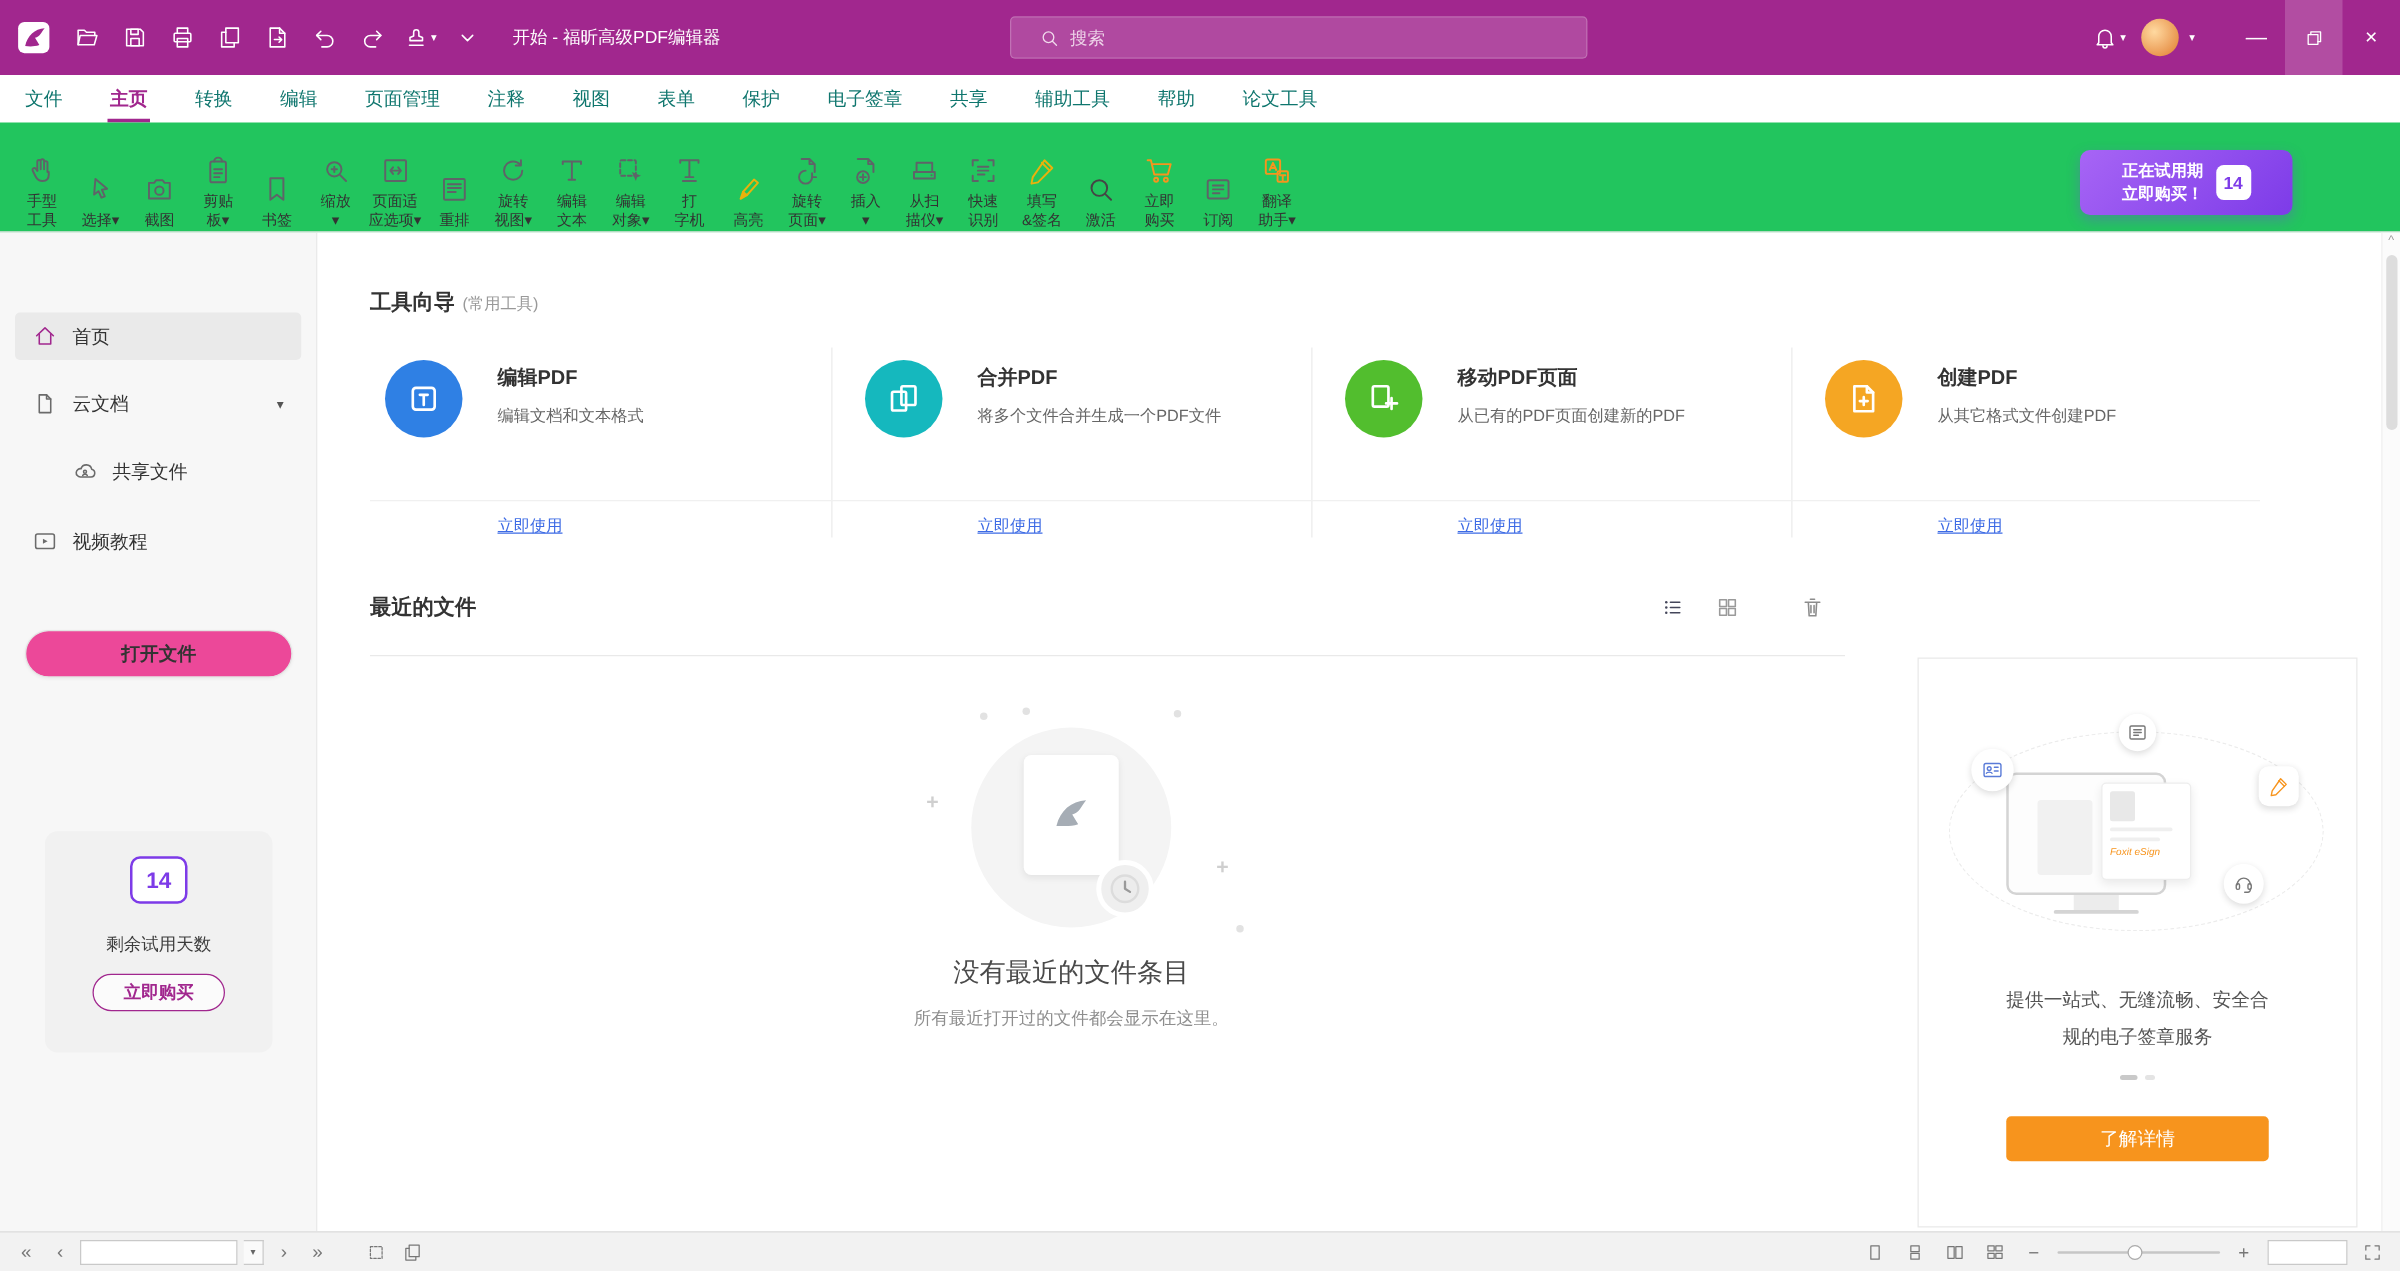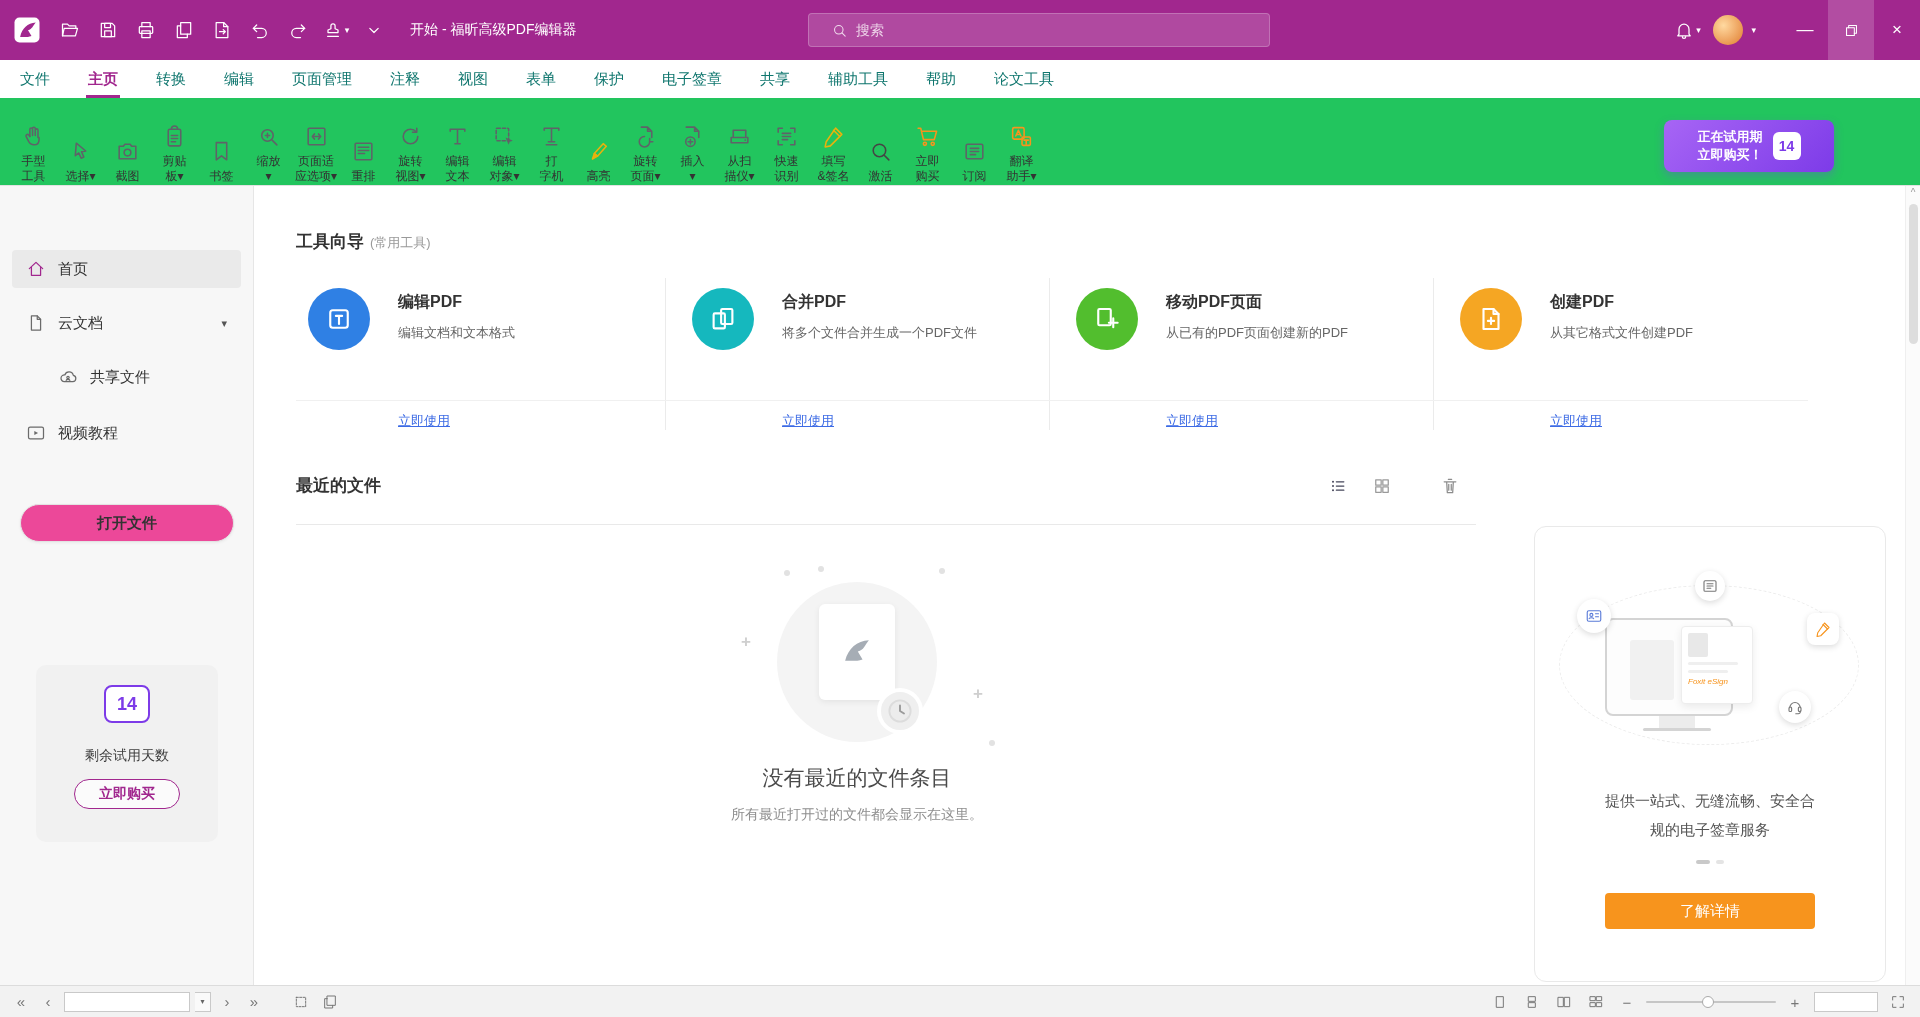--- a/index.html
+++ b/index.html
@@ -94,21 +94,21 @@
 .epage{position:absolute;left:42px;top:22px;width:76px;height:96px;background:#fff;border-radius:6px;box-shadow:0 2px 6px rgba(0,0,0,.07);display:flex;align-items:center;justify-content:center}
 .epage svg{width:38px;height:38px}
 .eclock{position:absolute;right:14px;bottom:8px;width:46px;height:46px;background:#EFEFEF;border:4px solid #fff;border-radius:50%;display:flex;align-items:center;justify-content:center}
 .eclock svg{width:30px;height:30px}
 .spark{position:absolute;color:#CFCFCF;font-size:17px;font-weight:bold}
 .sdot{position:absolute;width:6px;height:6px;border-radius:50%;background:#E2E2E2}
 .empty-title{font-size:21px;color:#4A4A4A}
 .empty-desc{font-size:14px;color:#8E8E8E;margin-top:14px}
 
 
-.promo{position:absolute;left:1280px;top:340px;width:352px;height:456px;border:1px solid #E9E9E9;border-radius:12px;background:#fff}
+.promo{position:absolute;left:1280px;top:340px;width:352px;height:456px;border:1px solid #E9E9E9;border-radius:0;background:#fff}
 .promo-illus{position:relative;height:250px}
 .orbit{position:absolute;left:24px;top:58px;width:300px;height:160px;border:1px dashed #ECECEC;border-radius:50%}
 .monitor{position:absolute;left:70px;top:91px;width:128px;height:98px;border:2px solid #D4D4D4;border-radius:8px;background:#FDFDFD}
 .mstand{position:absolute;left:124px;top:189px;width:36px;height:12px;background:#ECECEC}
 .mbase{position:absolute;left:108px;top:201px;width:68px;height:3px;background:#D4D4D4;border-radius:2px}
 .graycard{position:absolute;left:95px;top:113px;width:44px;height:60px;background:#F1F1F1;border-radius:3px}
 .whitecard{position:absolute;left:146px;top:99px;width:72px;height:78px;background:#fff;border:1px solid #EDEDED;border-radius:4px;box-shadow:0 3px 8px rgba(0,0,0,.08);padding:6px}
 .wc-ava{width:20px;height:24px;background:#E8E8E8;border-radius:2px}
 .wc-line{height:3px;background:#EFEFEF;border-radius:2px;margin-top:5px}
 .wc-sig{font-size:8px;font-style:italic;color:#F7941D;margin-top:4px;white-space:nowrap}

